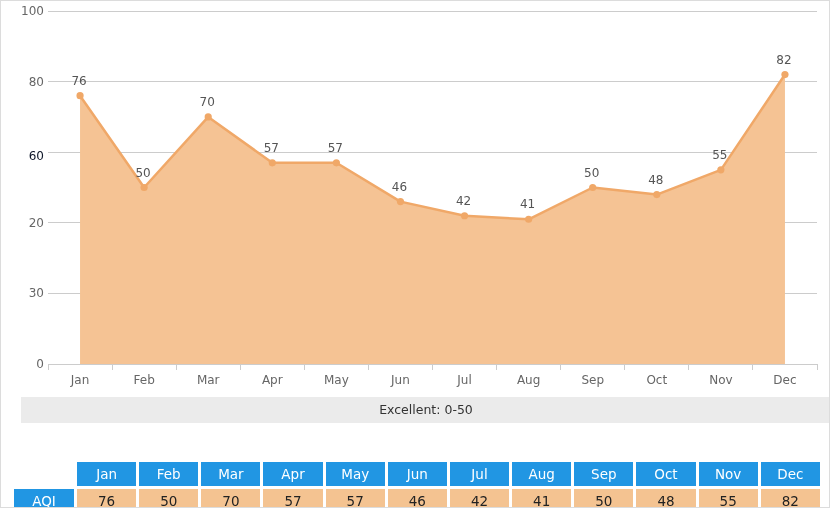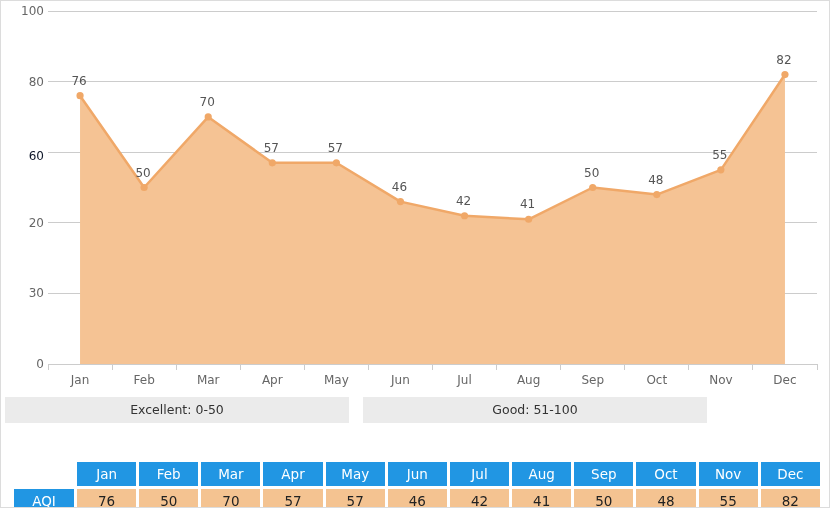--- a/index.html
+++ b/index.html
@@ -54,23 +54,23 @@
     font-size: 12px;
     color: #555555;
     text-align: center;
     transform: translate(-50%, -100%);
     white-space: nowrap;
   }
 
   
   #legend {
     position: absolute;
-    left: 4px;
+    left: 20px;
     top: 396px;
-    width: 702px;
+    width: 810px;
   }
   .legend-row {
     display: flex;
     gap: 14px;
     margin-bottom: 5px;
   }
   .legend-cell {
     flex: 1 1 0;
     background: #ebebeb;
     color: #333333;
@@ -197,21 +197,20 @@
         <div class="point-label" style="left: 590.708px; top: 178.5px; color: rgb(85, 85, 85);">50</div>
         <div class="point-label" style="left: 654.792px; top: 185.56px; color: rgb(85, 85, 85);">48</div>
         <div class="point-label" style="left: 718.875px; top: 160.85px; color: rgb(85, 85, 85);">55</div>
         <div class="point-label" style="left: 782.958px; top: 65.54px; color: rgb(85, 85, 85);">82</div>
       </div>
   </div>
 
   <div id="legend">
     <div class="legend-row">
       <div class="legend-cell">Excellent: 0-50</div>
-      <div class="legend-cell">Good: 51-100</div>
     </div>
     <div class="legend-row">
     </div>
   </div>
 
   <table id="data-table">
     <thead>
       <tr>
         <th class="corner-cell"></th>
       <th class="month-head">Jan</th>

